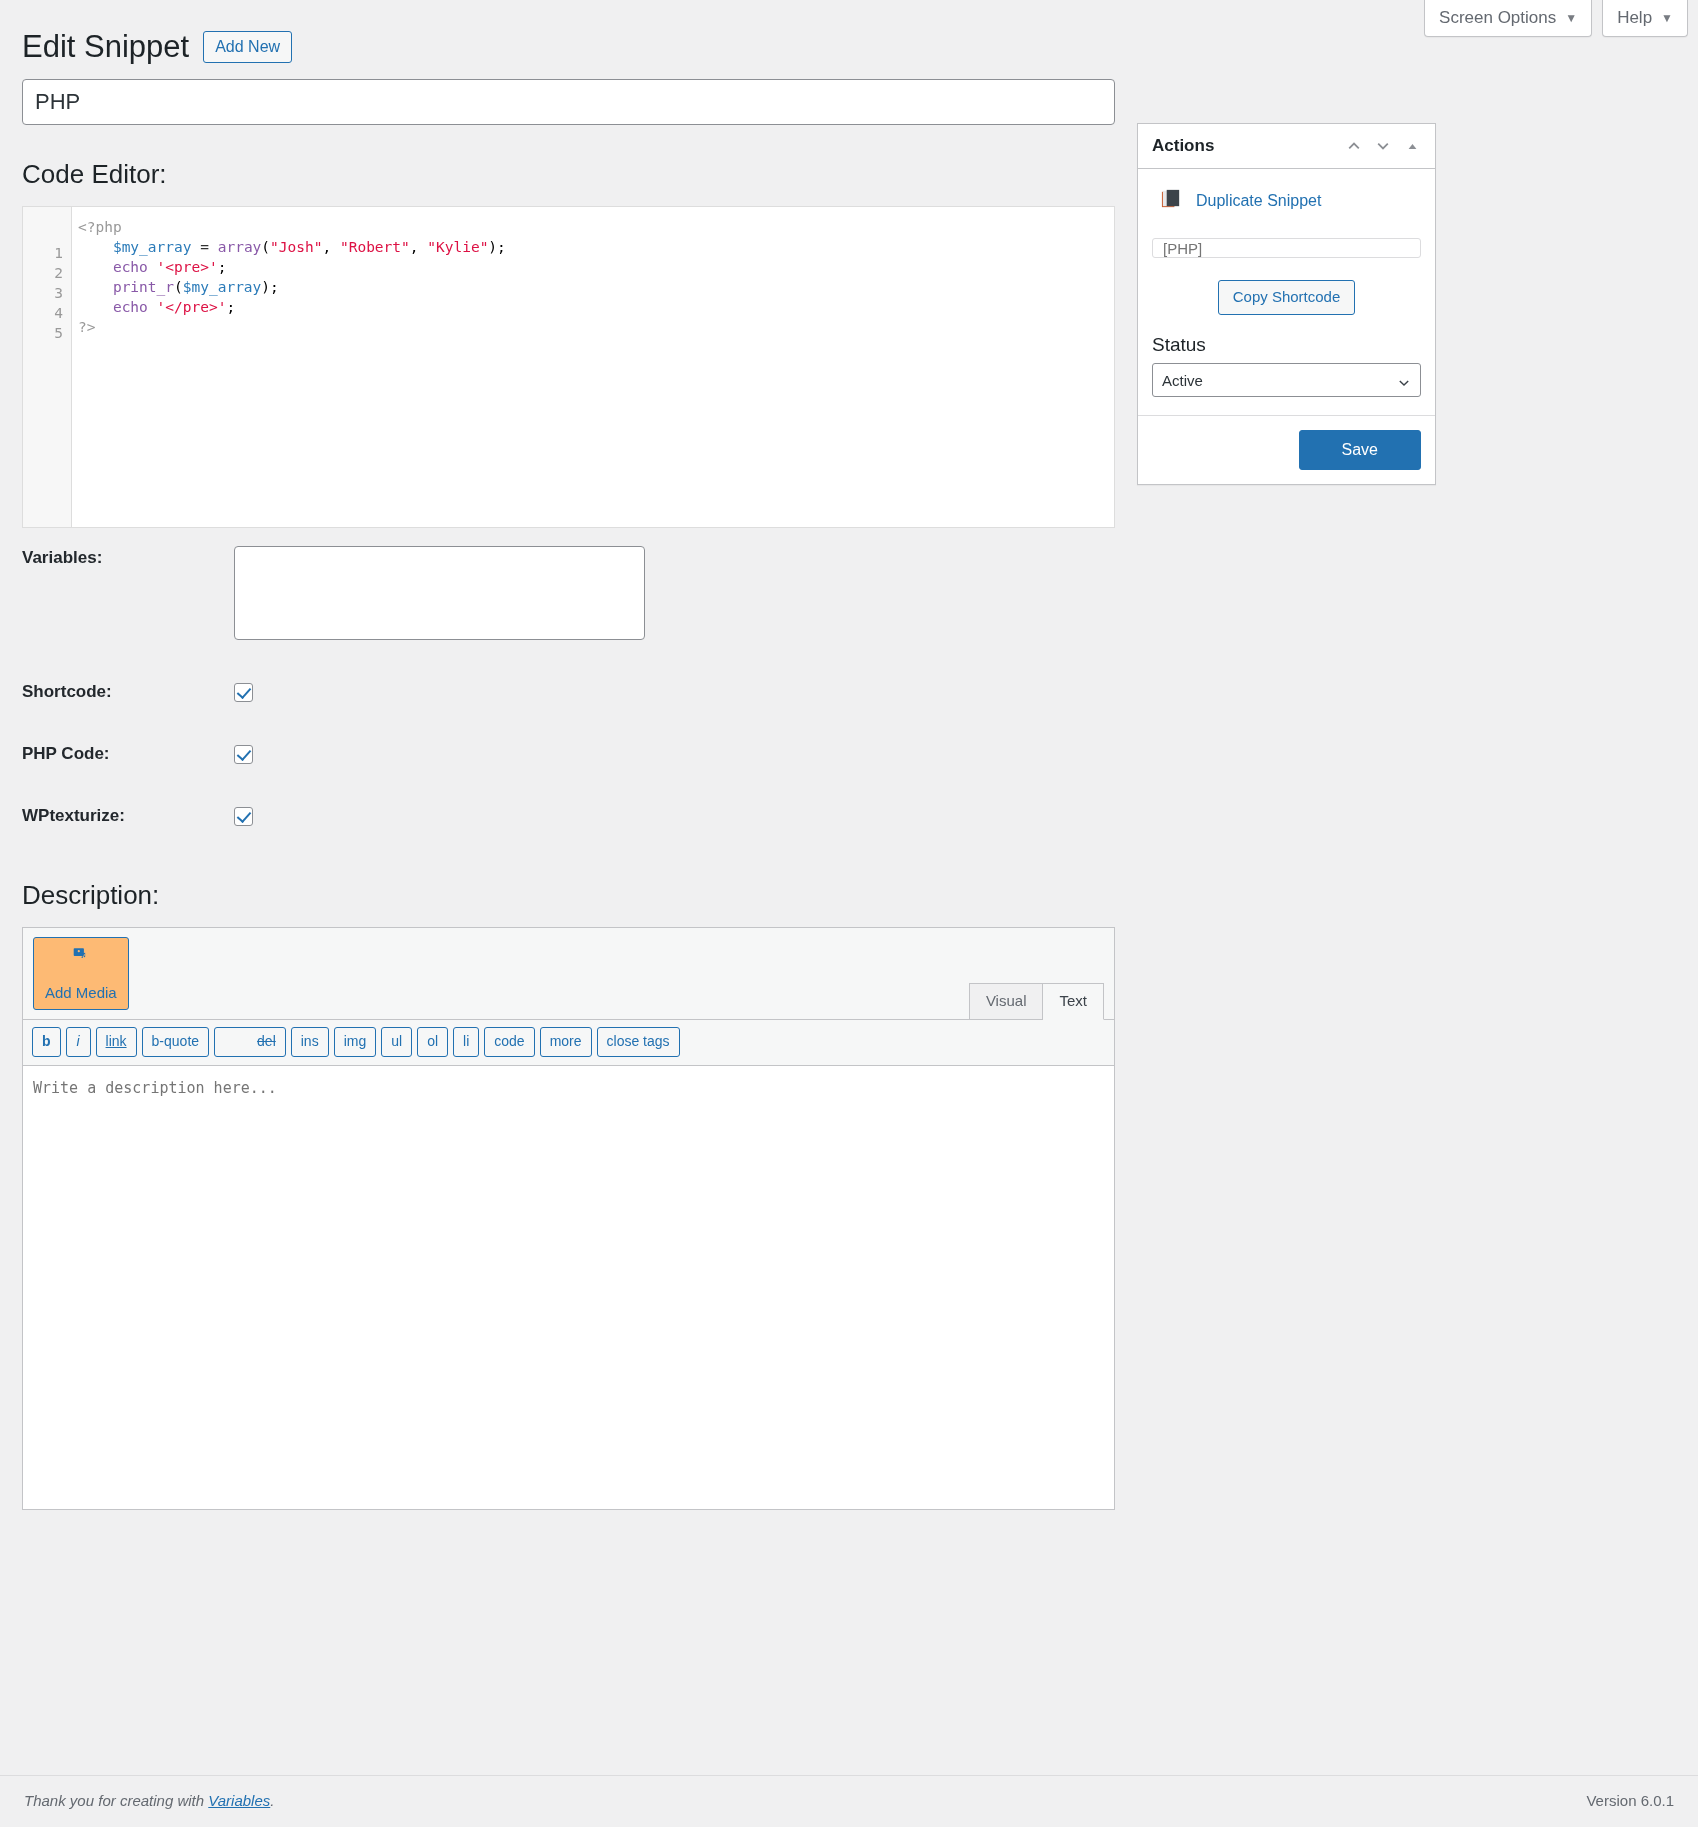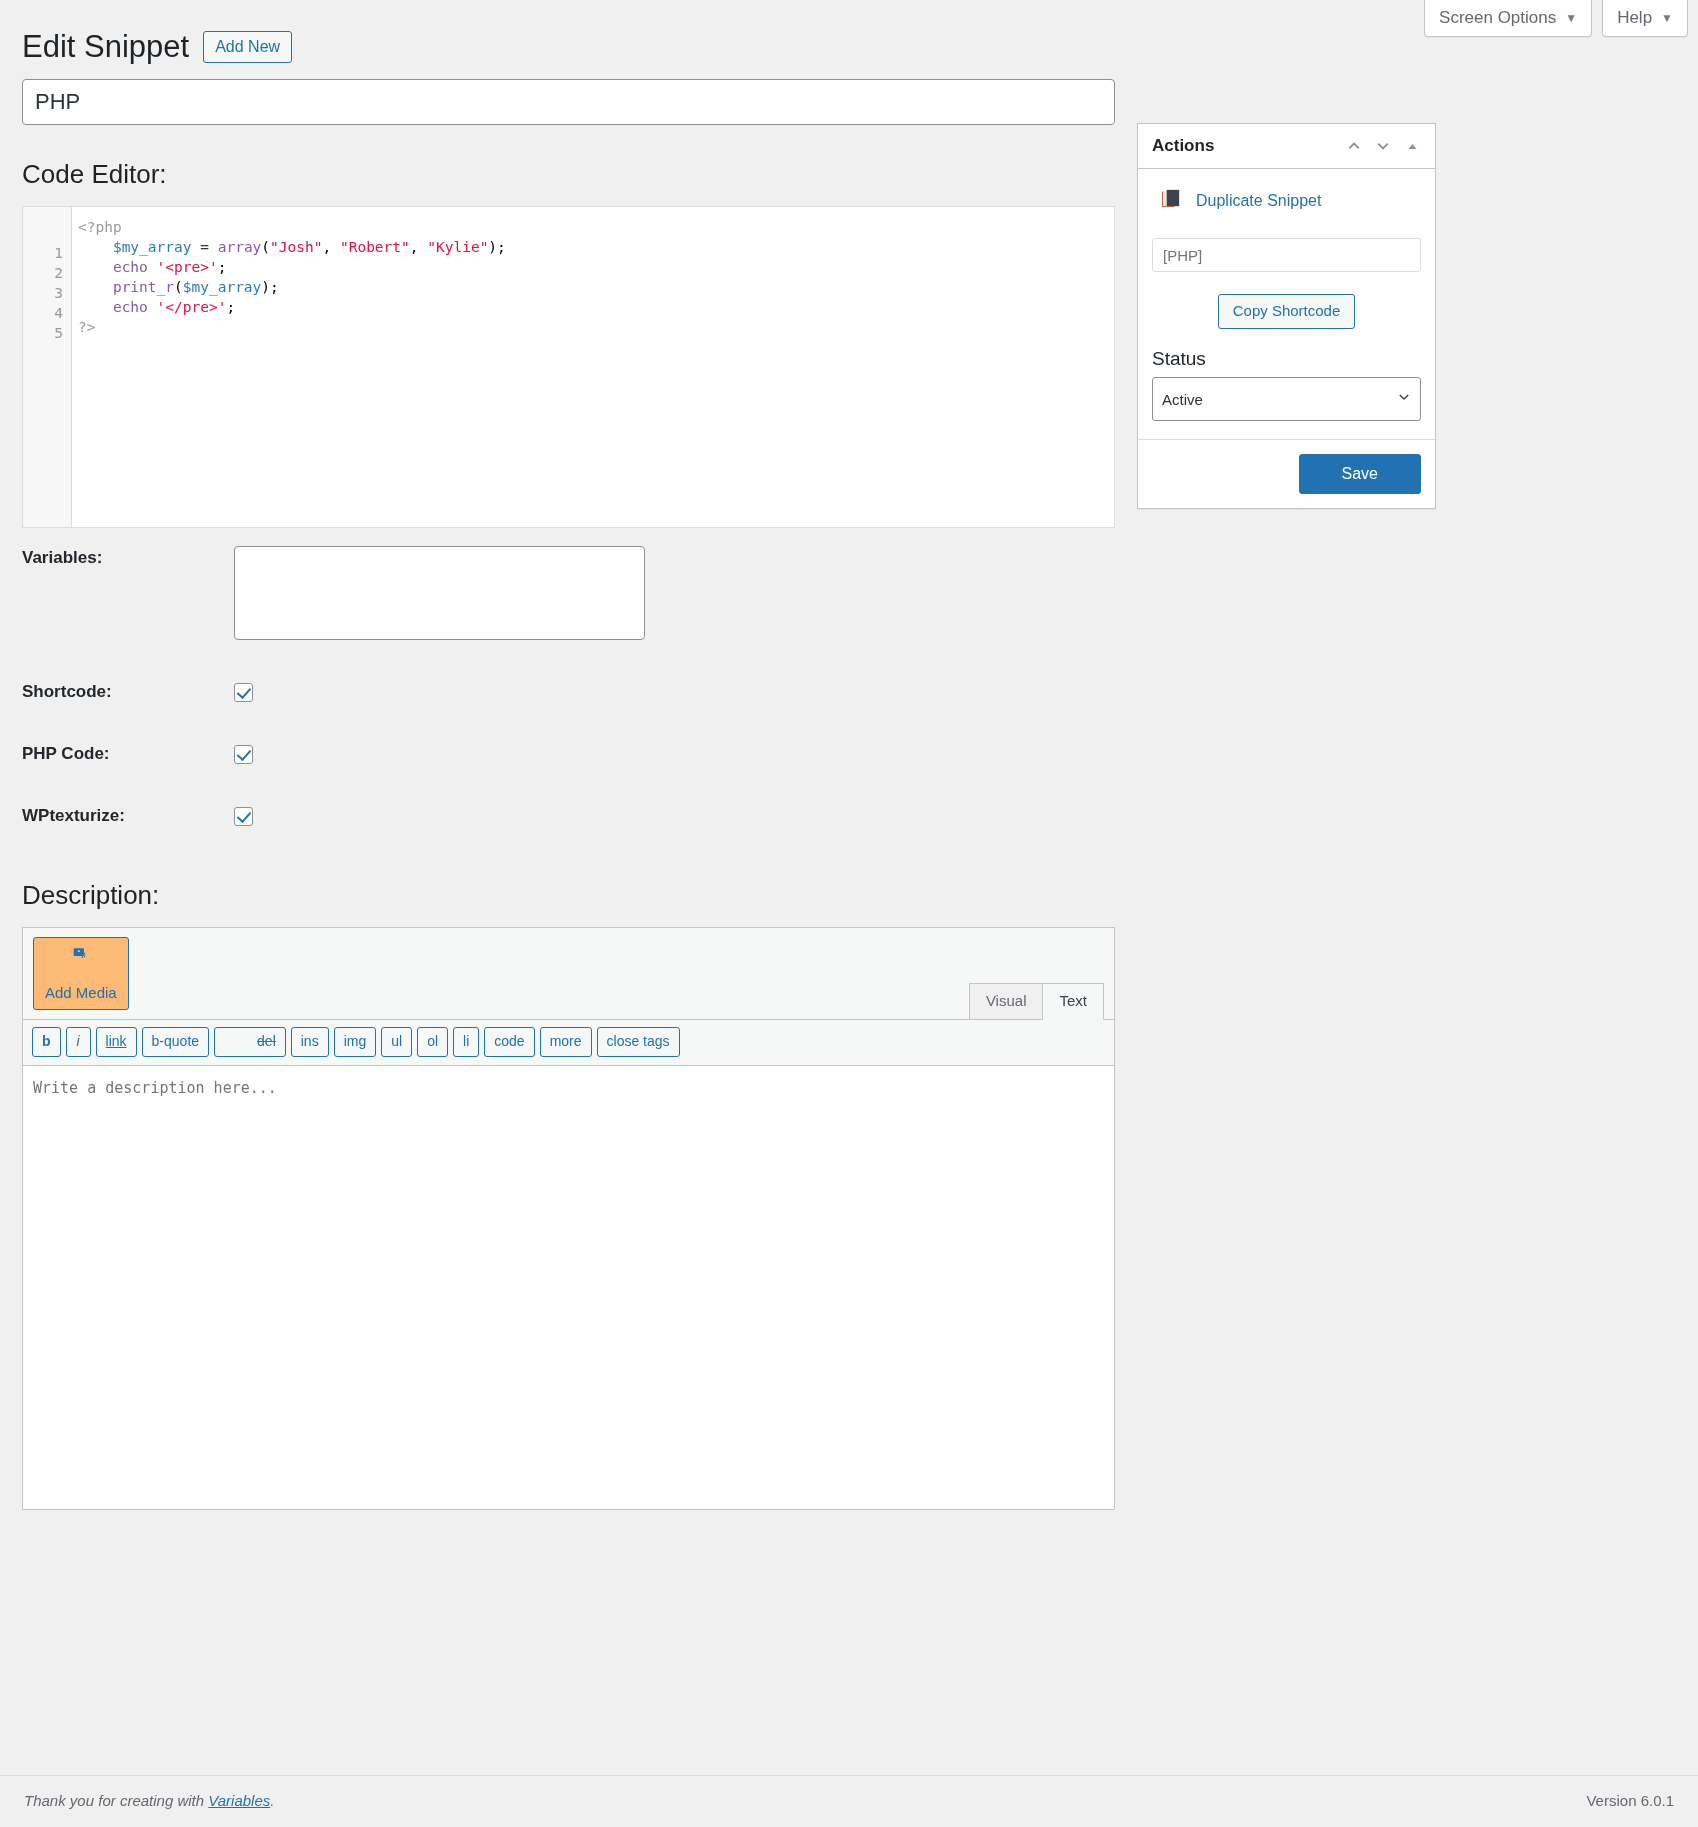--- a/index.html
+++ b/index.html
@@ -232,21 +232,21 @@
     padding: 11px 12px 11px 14px;
     border-bottom: 1px solid #c3c4c7;
   }
   .panel-title { font-size: 17px; font-weight: bold; color: #1d2327; }
   .panel-ctrls { display: flex; align-items: center; gap: 7px; }
   .ctrl { cursor: pointer; display: flex; align-items: center; justify-content: center; width: 22px; height: 22px; }
   .panel-body { padding: 14px 14px 18px 14px; }
   .dup-row { display: flex; align-items: center; gap: 13px; padding: 4px 0 0 8px; }
   .dup-link { color: #2271b1; font-size: 16px; cursor: pointer; }
   .sc-input {
-    width: 100%; height: 34px;
+    width: 100%; height: 20px;
     margin-top: 24px;
     border: 1px solid #dcdcde;
     border-radius: 3px;
     background: #fff;
     color: #8c8f94;
     font-size: 15px;
     padding: 4px 10px;
     font-family: "Liberation Sans", sans-serif;
     outline: none;
   }
@@ -256,21 +256,21 @@
     color: #2271b1;
     background: #f6f7f7;
     border-radius: 3px;
     font-size: 15px;
     padding: 7px 14px 8px;
     cursor: pointer;
     line-height: 1.2;
   }
   .status-label { font-size: 19px; color: #1d2327; margin-top: 19px; }
   .status-sel {
-    width: 100%; height: 44px;
+    width: 100%; height: 34px;
     margin-top: 7px;
     border: 1px solid #8c8f94;
     border-radius: 3px;
     background: #fff;
     font-size: 15px;
     color: #2c3338;
     padding: 3px 26px 3px 9px;
     font-family: "Liberation Sans", sans-serif;
     appearance: none;
     -webkit-appearance: none;

